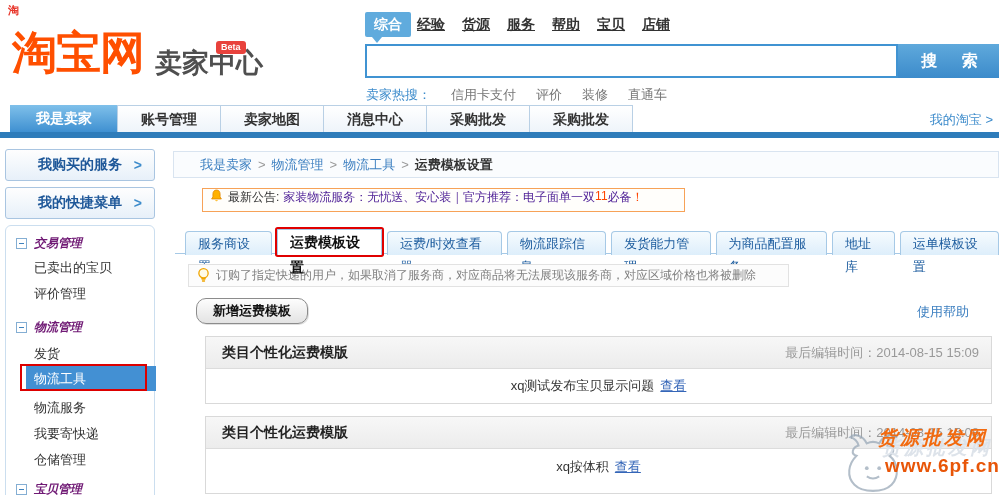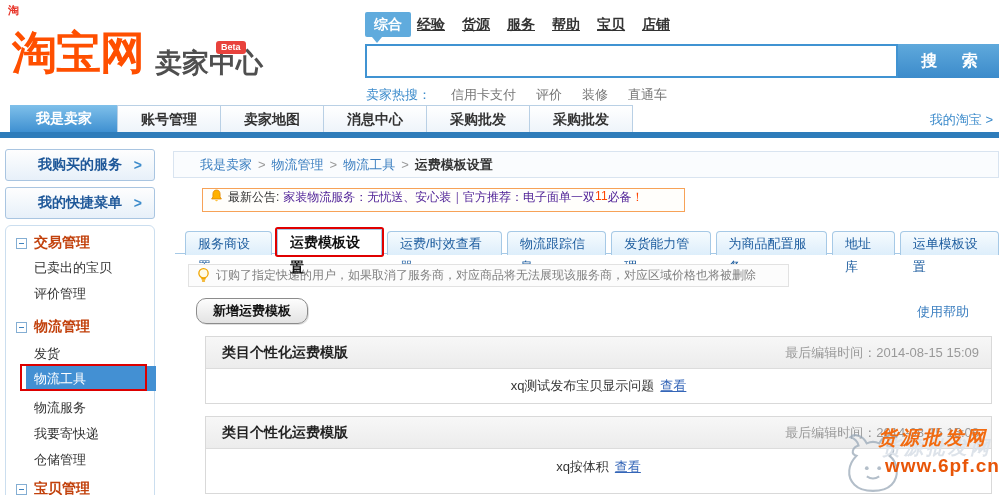--- a/index.html
+++ b/index.html
@@ -38,21 +38,21 @@
                background:linear-gradient(#fefefe,#e7f0f9); display:flex; align-items:center; justify-content:center;
                font-size:14px; font-weight:bold; color:#1f5899; cursor:pointer; }
   .quick-btn .arr { position:absolute; right:12px; color:#3c8bcb; font-weight:bold; }
   .qb1 { top:149px; } .qb2 { top:187px; }
 
   .side-panel { position:absolute; left:5px; top:225px; width:150px; height:290px; background:#fff;
                 border:1px solid #cbdeef; border-radius:6px 6px 0 0; }
   .sec-row { position:absolute; left:10px; height:22px; display:flex; align-items:center; cursor:pointer; }
   .minus-box { width:11px; height:11px; border:1px solid #84aed3; background:#fff; position:relative; }
   .minus-box::before { content:""; position:absolute; left:2px; top:4px; width:5px; height:1px; background:#3f82bd; }
-  .sec-label { margin-left:7px; font-size:14px; font-weight:bold; color:#c2410c; }
+  .sec-label { margin-left:7px; font-size:12px; font-weight:bold; color:#701a75;font-style:italic; }
   .side-item { position:absolute; left:28px; height:20px; line-height:20px; font-size:13px; color:#333; cursor:pointer; }
   .side-item.active { left:20px; width:130px; height:25px; line-height:25px; padding-left:8px; background:#4390d3; color:#fff; }
   .red-frame-side { position:absolute; left:14px; top:138px; width:127px; height:27px; border:2px solid #dd0000; z-index:3; pointer-events:none; }
 
   
   .breadcrumb { position:absolute; left:173px; top:151px; width:826px; height:27px; background:#fafcfe; border:1px solid #d9e4f0;
                 line-height:25px; padding-left:26px; font-size:13px; }
   .breadcrumb a { color:#3c7fc0; text-decoration:none; cursor:pointer; }
   .breadcrumb .sep { color:#999; margin:0 6px; }
   .breadcrumb .cur { color:#333; font-weight:bold; }

